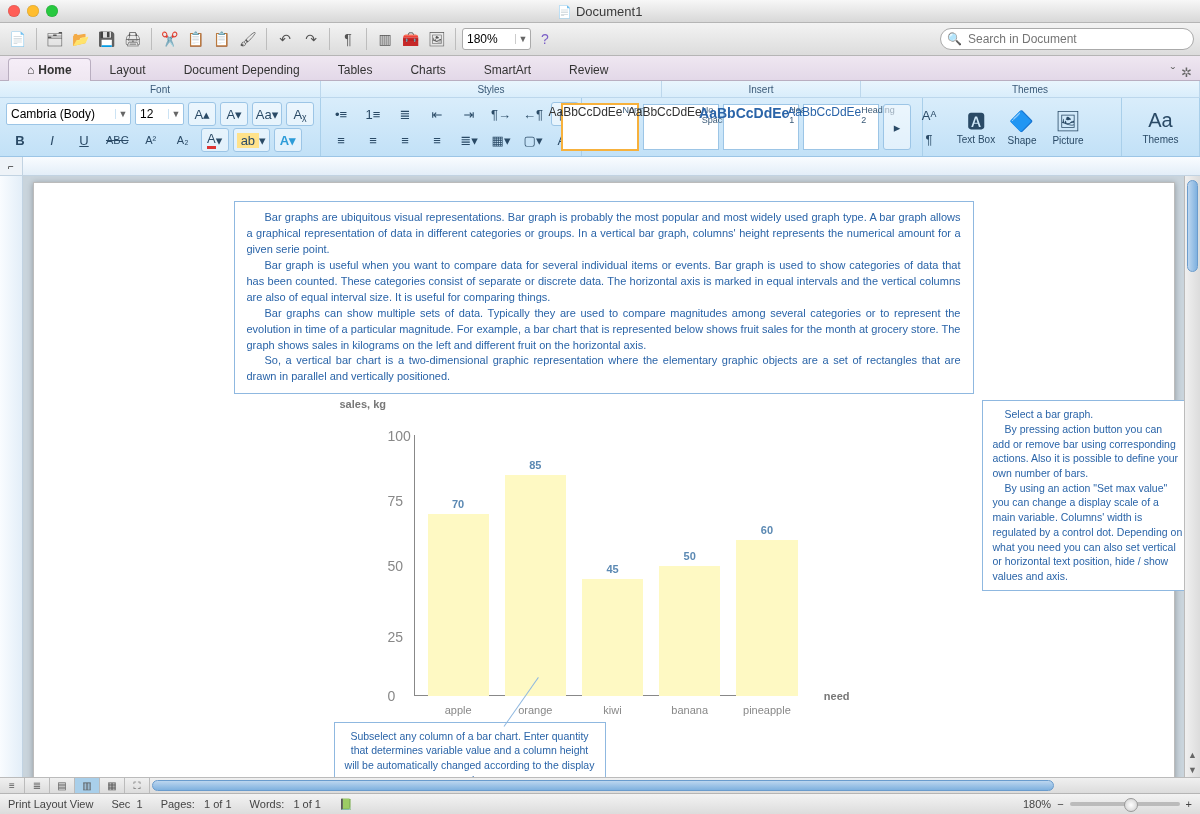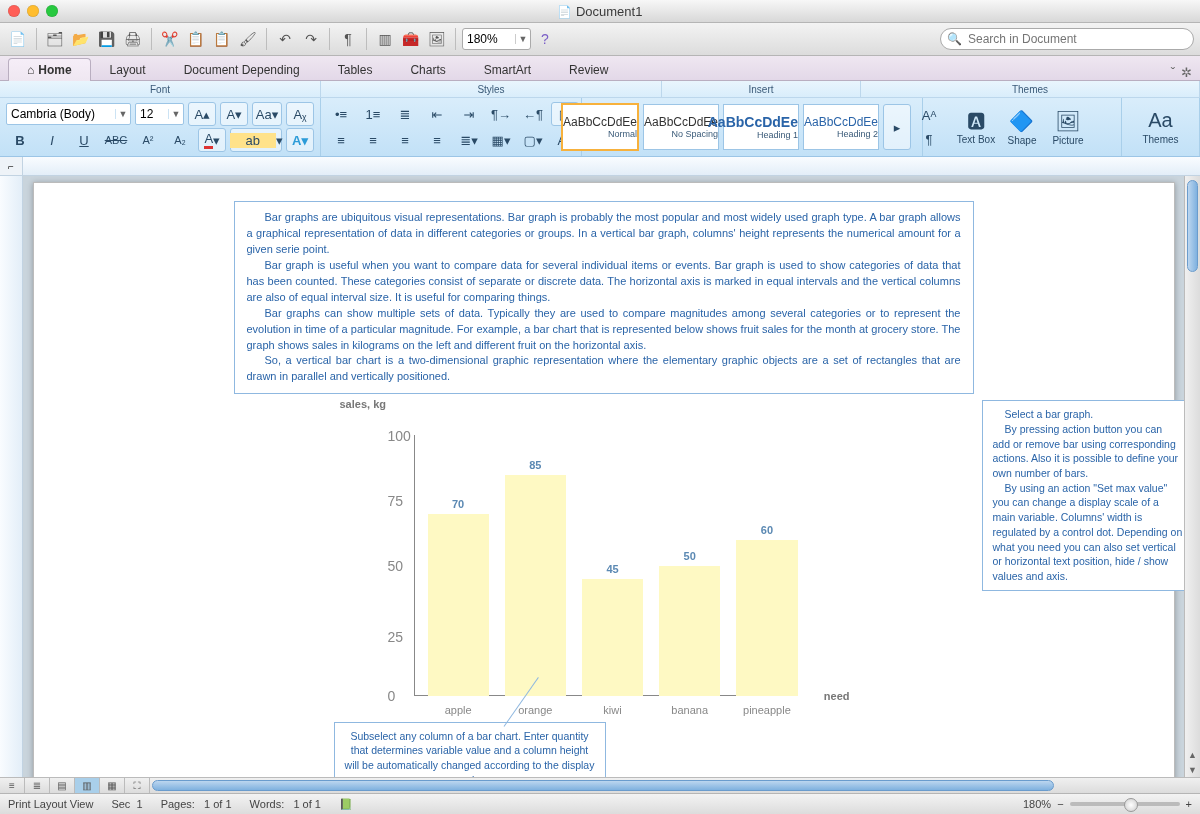--- a/index.html
+++ b/index.html
@@ -32,21 +32,21 @@
   
   .ribbon{height:58px;background:linear-gradient(#d9edfb,#c2e1f7);border-bottom:1px solid #9cc5e6;display:flex;}
   .rgroup{border-right:1px solid #a9cfea;display:flex;flex-direction:column;justify-content:center;padding:2px 6px;gap:2px;}
   .row{display:flex;align-items:center;gap:4px;}
   .combo{display:flex;align-items:center;background:#fff;border:1px solid #9cc5e6;height:20px;border-radius:2px;}
   .combo input{border:none;outline:none;padding:0 4px;font-size:12px;}
   .combo .dd{width:14px;text-align:center;border-left:1px solid #cce3f4;font-size:9px;color:#666;}
   .ibtn{min-width:20px;height:22px;padding:0 3px;display:flex;align-items:center;justify-content:center;border:1px solid transparent;border-radius:3px;font-size:13px;color:#2a4a66;}
   .ibtn.sm{font-size:11px;}
   .ibtn.box{border:1px solid #9cc5e6;background:rgba(255,255,255,.5);}
-  .style-preview{width:74px;height:44px;background:#fff;border:1px solid #9cc5e6;display:flex;flex-direction:column;align-items:flex-end;justify-content:center;font-size:9px;color:#3a5a78;}
+  .style-preview{width:74px;height:44px;background:#fff;border:1px solid #9cc5e6;display:flex;flex-direction:row;align-items:flex-start;justify-content:center;font-size:9px;color:#3a5a78;}
   .style-preview .sample{font-size:12px;color:#333;}
   .style-preview.active{border:2px solid #f7b13c;}
   .style-preview.h1 .sample{color:#2a64a8;font-weight:bold;font-size:14px;}
   .style-preview.h2 .sample{color:#2a64a8;font-size:12px;}
   .big-btn{width:46px;height:52px;display:flex;flex-direction:column;align-items:center;justify-content:center;font-size:10px;color:#2a4a66;gap:2px;}
   .big-btn .ic{font-size:20px;}
   
   .ruler-row{height:18px;background:#eef3f8;border-bottom:1px solid #c2d3e2;display:flex;}
   .ruler-row .corner{width:22px;border-right:1px solid #c2d3e2;display:flex;align-items:center;justify-content:center;font-size:10px;}
   .hruler{flex:1;position:relative;background:linear-gradient(#f9fcff,#e3eef8);}
@@ -178,21 +178,21 @@
         <div class="ibtn box">Aᵪ</div>
       </div>
       <div class="row">
         <div class="ibtn" style="font-weight:bold;">B</div>
         <div class="ibtn" style="font-style:italic;">I</div>
         <div class="ibtn" style="text-decoration:underline;">U</div>
         <div class="ibtn sm" style="text-decoration:line-through;">ABC</div>
         <div class="ibtn sm">A²</div>
         <div class="ibtn sm">A₂</div>
         <div class="ibtn box"><span style="border-bottom:3px solid #d33;">A</span>▾</div>
-        <div class="ibtn box"><span style="background:#ffe28a;padding:0 16px;">ab</span>▾</div>
+        <div class="ibtn box"><span style="background:#ffe28a;padding:0 4px;">ab</span>▾</div>
         <div class="ibtn box" style="color:#2d9cd8;font-weight:bold;">A▾</div>
       </div>
     </div>
 
     <div class="rgroup" style="width:248px;">
       <div class="row">
         <div class="ibtn">•≡</div>
         <div class="ibtn">1≡</div>
         <div class="ibtn">≣</div>
         <div class="ibtn">⇤</div>

